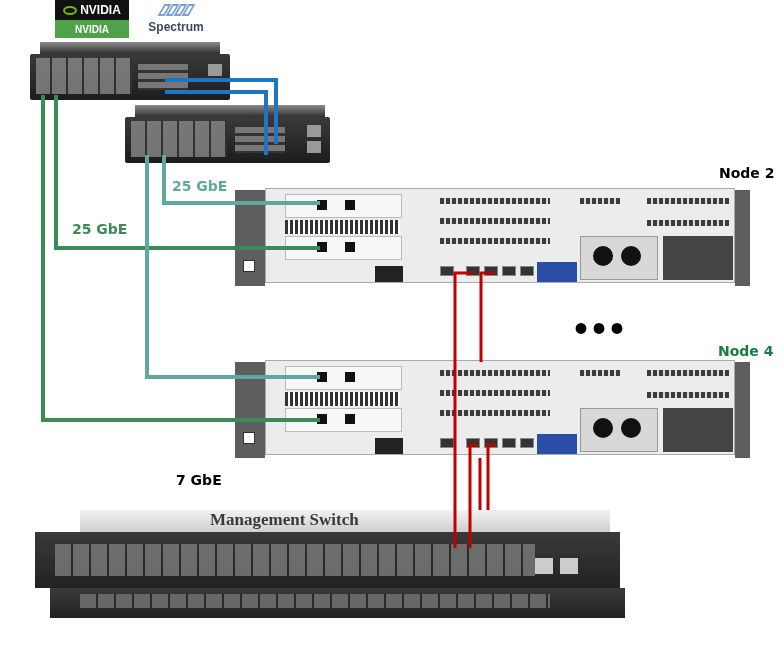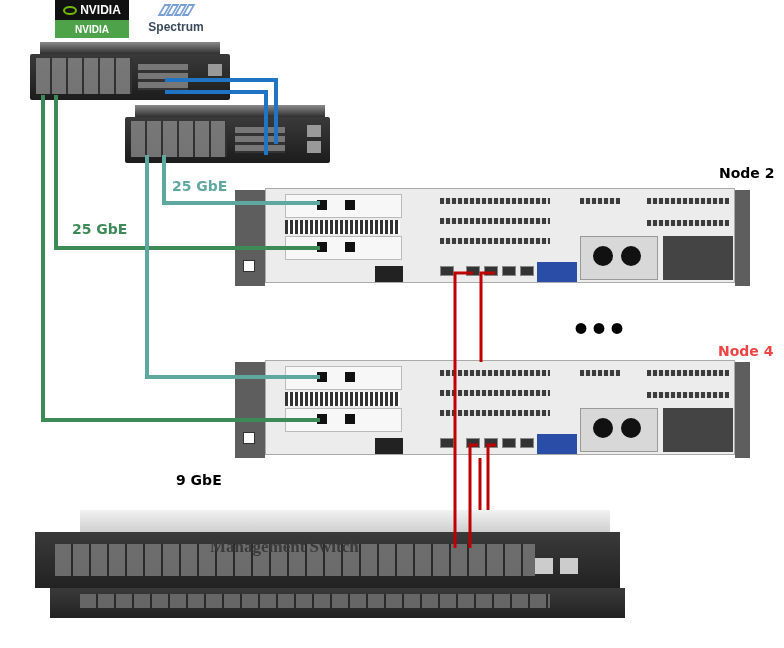--- a/index.html
+++ b/index.html
@@ -134,21 +134,21 @@
 
 <div class="abs" style="left:30px;top:510px;width:590px;height:110px;">
   <div class="abs ms-top" style="left:50px;top:0;width:530px;height:22px;"></div>
   <div class="abs ms-body" style="left:5px;top:22px;width:585px;height:56px;"></div>
   <div class="abs" style="left:25px;top:34px;width:480px;height:32px;background:repeating-linear-gradient(90deg,#777 0 16px,#2a2a2a 16px 18px);opacity:.85"></div>
   <div class="abs" style="left:505px;top:48px;width:18px;height:16px;background:#ccc;"></div>
   <div class="abs" style="left:530px;top:48px;width:18px;height:16px;background:#ccc;"></div>
   <div class="abs ms-body" style="left:20px;top:78px;width:575px;height:30px;"></div>
   <div class="abs" style="left:50px;top:84px;width:470px;height:14px;background:repeating-linear-gradient(90deg,#666 0 16px,#2a2a2a 16px 18px);"></div>
 </div>
-<div class="abs ms-title" style="left:210px;top:537px;">Management Switch</div>
+<div class="abs ms-title" style="left:210px;top:510px;">Management Switch</div>
 
 <svg width="784" height="648">
 
   <polyline points="165,80 276,80 276,144" fill="none" stroke="#1f74c4" stroke-width="4"></polyline>
   <polyline points="165,92 266,92 266,155" fill="none" stroke="#1f74c4" stroke-width="4"></polyline>
 
   <polyline points="56,95 56,248 320,248" fill="none" stroke="#3c8a55" stroke-width="4"></polyline>
   <polyline points="43,95 43,420 320,420" fill="none" stroke="#3c8a55" stroke-width="4"></polyline>
 
   <polyline points="164,155 164,203 320,203" fill="none" stroke="#5fa8a0" stroke-width="4"></polyline>
@@ -156,16 +156,16 @@
 
   <polyline points="473,273 455,273 455,548" fill="none" stroke="#c00000" stroke-width="3"></polyline>
   <polyline points="495,273 481,273 481,362" fill="none" stroke="#c00000" stroke-width="3"></polyline>
   <polyline points="478,445 470,445 470,548" fill="none" stroke="#c00000" stroke-width="3"></polyline>
   <polyline points="496,445 488,445 488,510" fill="none" stroke="#c00000" stroke-width="3"></polyline>
   <line x1="480" y1="458" x2="480" y2="510" stroke="#c00000" stroke-width="3"></line>
 </svg>
 
 <div class="lbl" style="left:172px;top:178px;color:#5fa8a0;">25 GbE</div>
 <div class="lbl" style="left:72px;top:221px;color:#3c8a55;">25 GbE</div>
-<div class="lbl" style="left:176px;top:472px;color:#000;">9 GbE</div>
+<div class="lbl" style="left:176px;top:472px;color:#000;">7 GbE</div>
 <div class="lbl" style="left:719px;top:165px;color:#000;">Node 2</div>
-<div class="lbl" style="left:718px;top:343px;color:#ef4444;">Node 4</div>
+<div class="lbl" style="left:718px;top:343px;color:#15803d;">Node 4</div>
 <div class="dots" style="left:574px;top:318px;">•••</div>
 
 </body></html>

